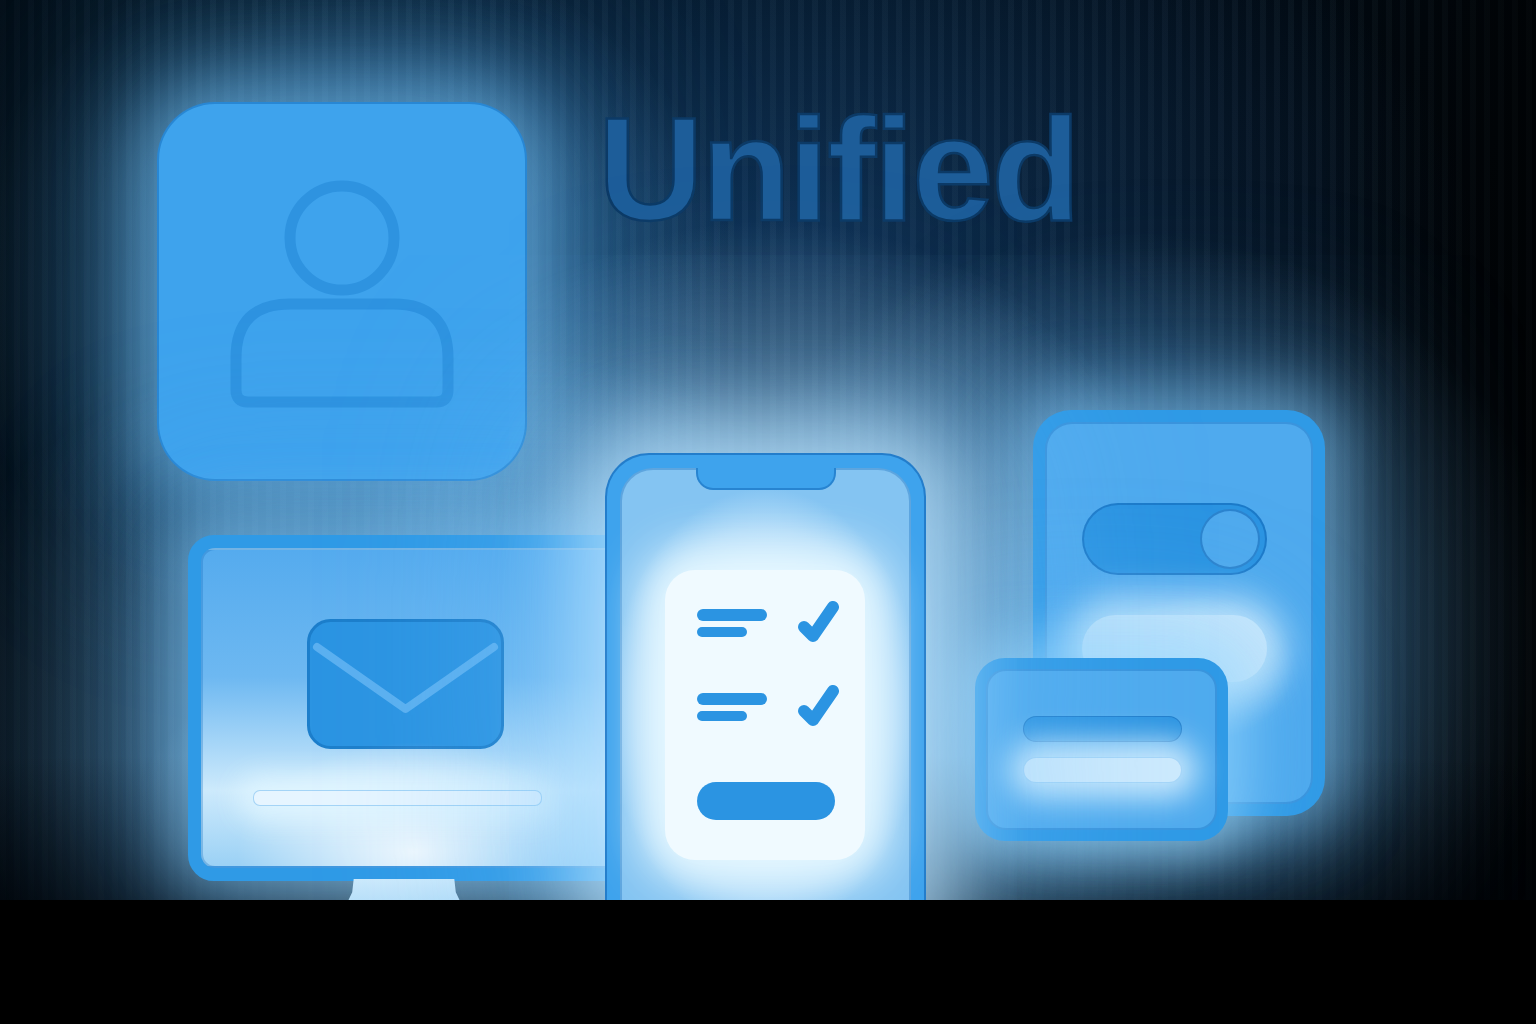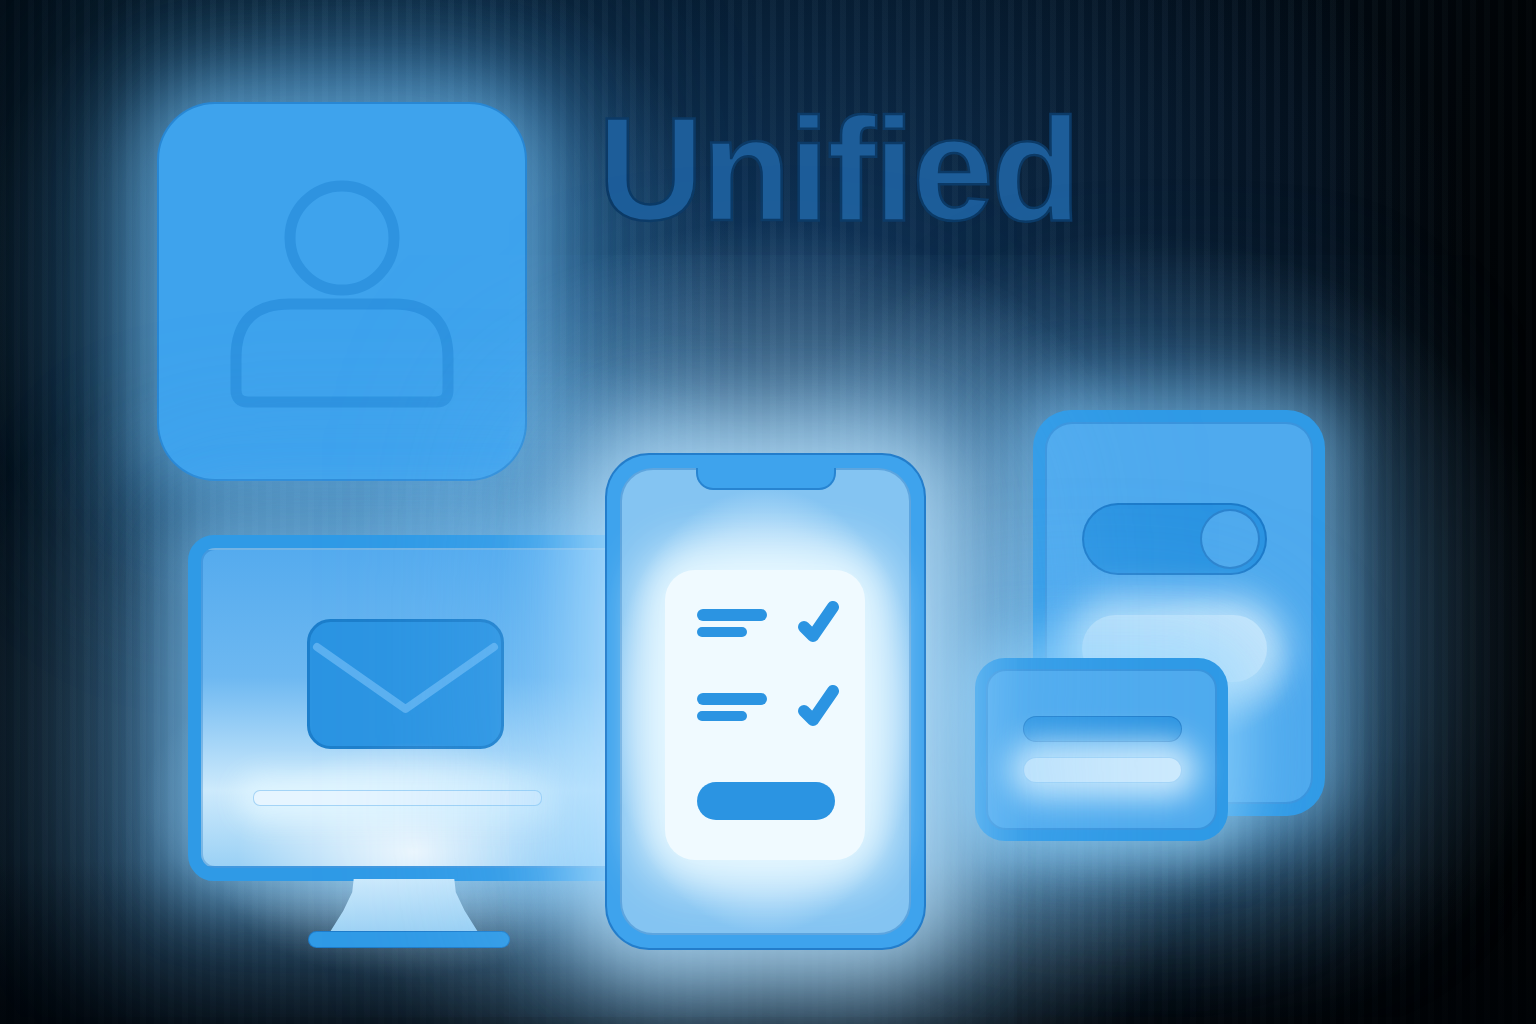--- a/index.html
+++ b/index.html
@@ -1,17 +1,17 @@
 <!DOCTYPE html>
 <html style="--shape-blue: #3ea3ed; --frame-blue: #2f9ae6; --accent-blue: #2b94e2; --pill-light: #cdeafd; --card-white: #f0faff; --title-fill: #1d5d99; --title-stroke: #0c3a66;"><head>
 <meta charset="utf-8">
 <style>
   html,body{margin:0;padding:0;background:#000;}
   .canvas{
-    position:relative; width:1536px; height:1024px; overflow:hidden;
+    position:relative; width:1536px; height:900px; overflow:hidden;
     font-family:"Liberation Sans", sans-serif;
     background:
       radial-gradient(260px 140px at 405px 880px, rgba(225,245,255,.75), rgba(225,245,255,0) 70%),
       radial-gradient(360px 200px at 400px 800px, rgba(210,240,255,.55), rgba(210,240,255,0) 72%),
       radial-gradient(640px 680px at 770px 710px, rgba(185,228,255,.85), rgba(185,228,255,0) 72%),
       radial-gradient(760px 560px at 420px 740px, rgba(140,208,255,.62), rgba(140,208,255,0) 72%),
       radial-gradient(620px 580px at 1130px 650px, rgba(120,195,250,.58), rgba(120,195,250,0) 72%),
       radial-gradient(560px 500px at 345px 290px, rgba(100,185,245,.5), rgba(100,185,245,0) 70%),
       radial-gradient(900px 560px at 800px 250px, rgba(28,86,148,.5), rgba(28,86,148,0) 75%),
       linear-gradient(125deg, #041522 0%, #02101c 35%, #010911 60%, #000305 100%);

